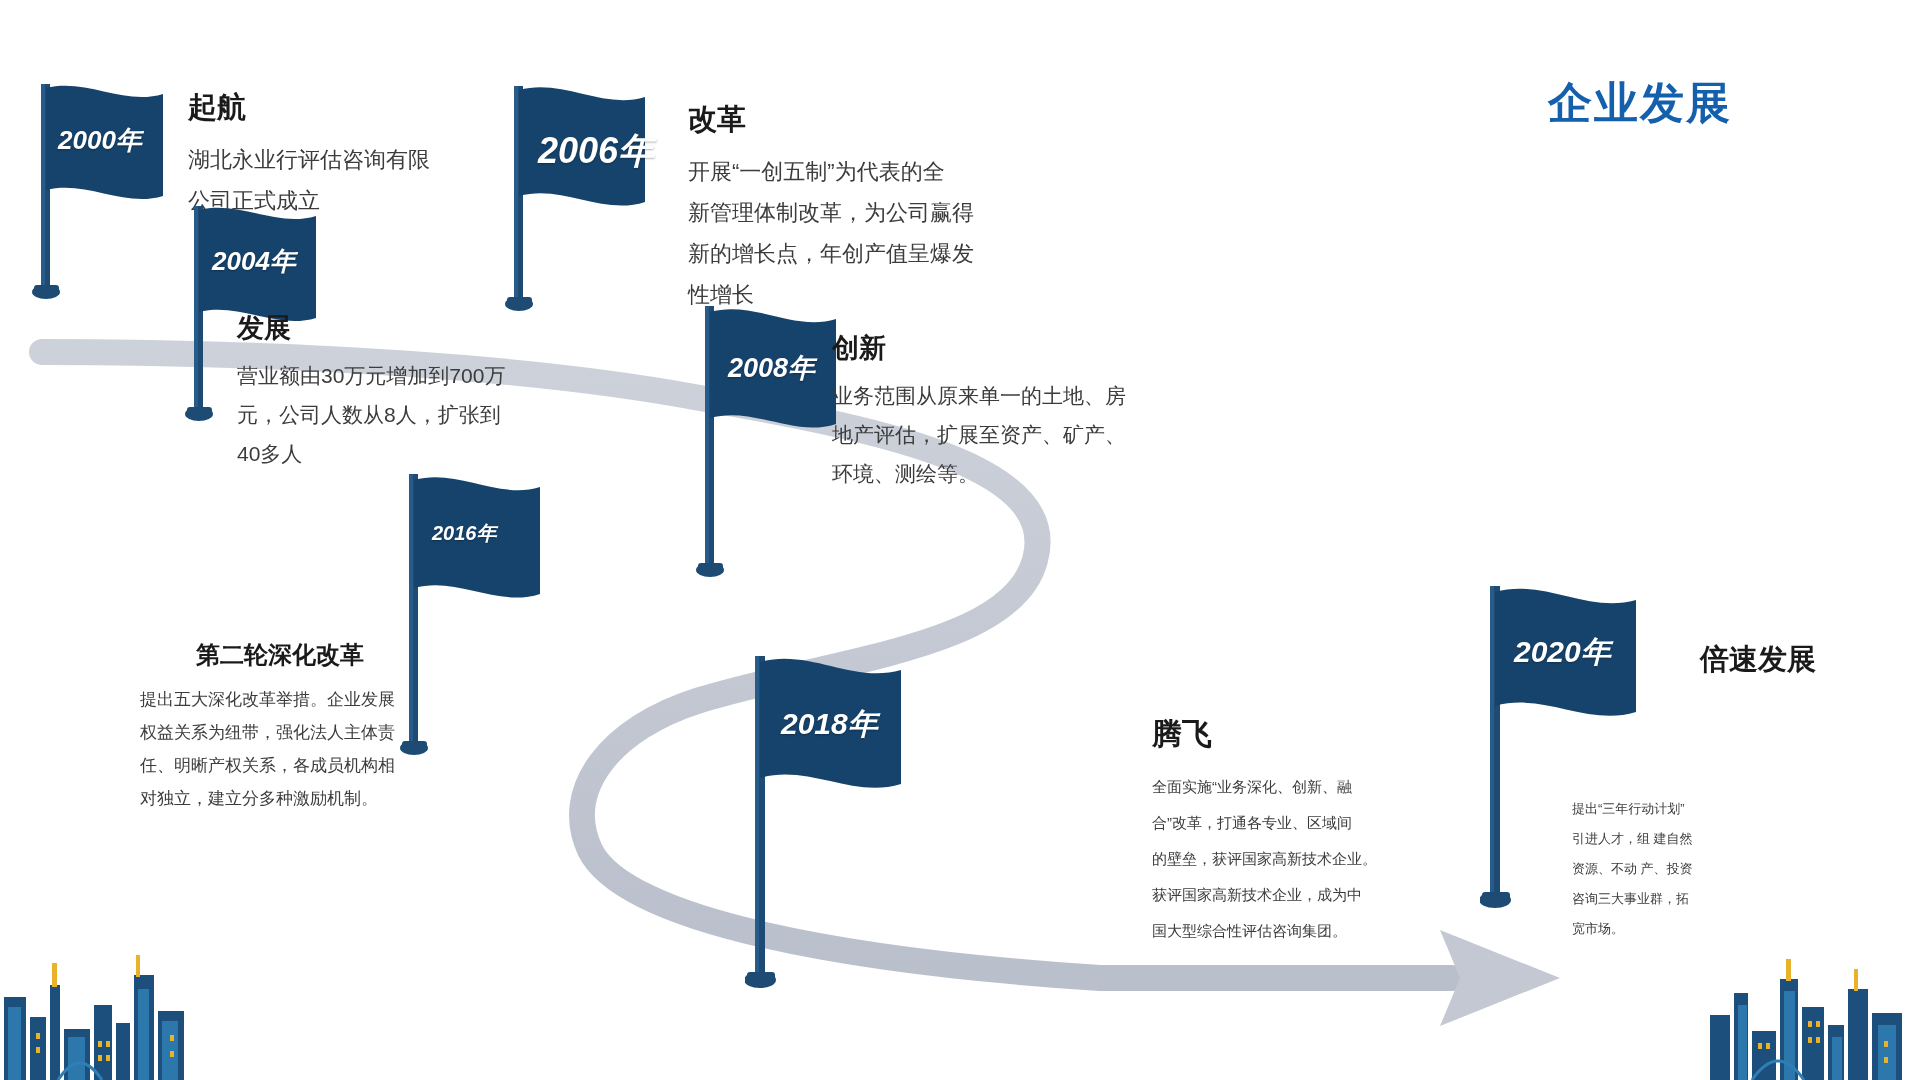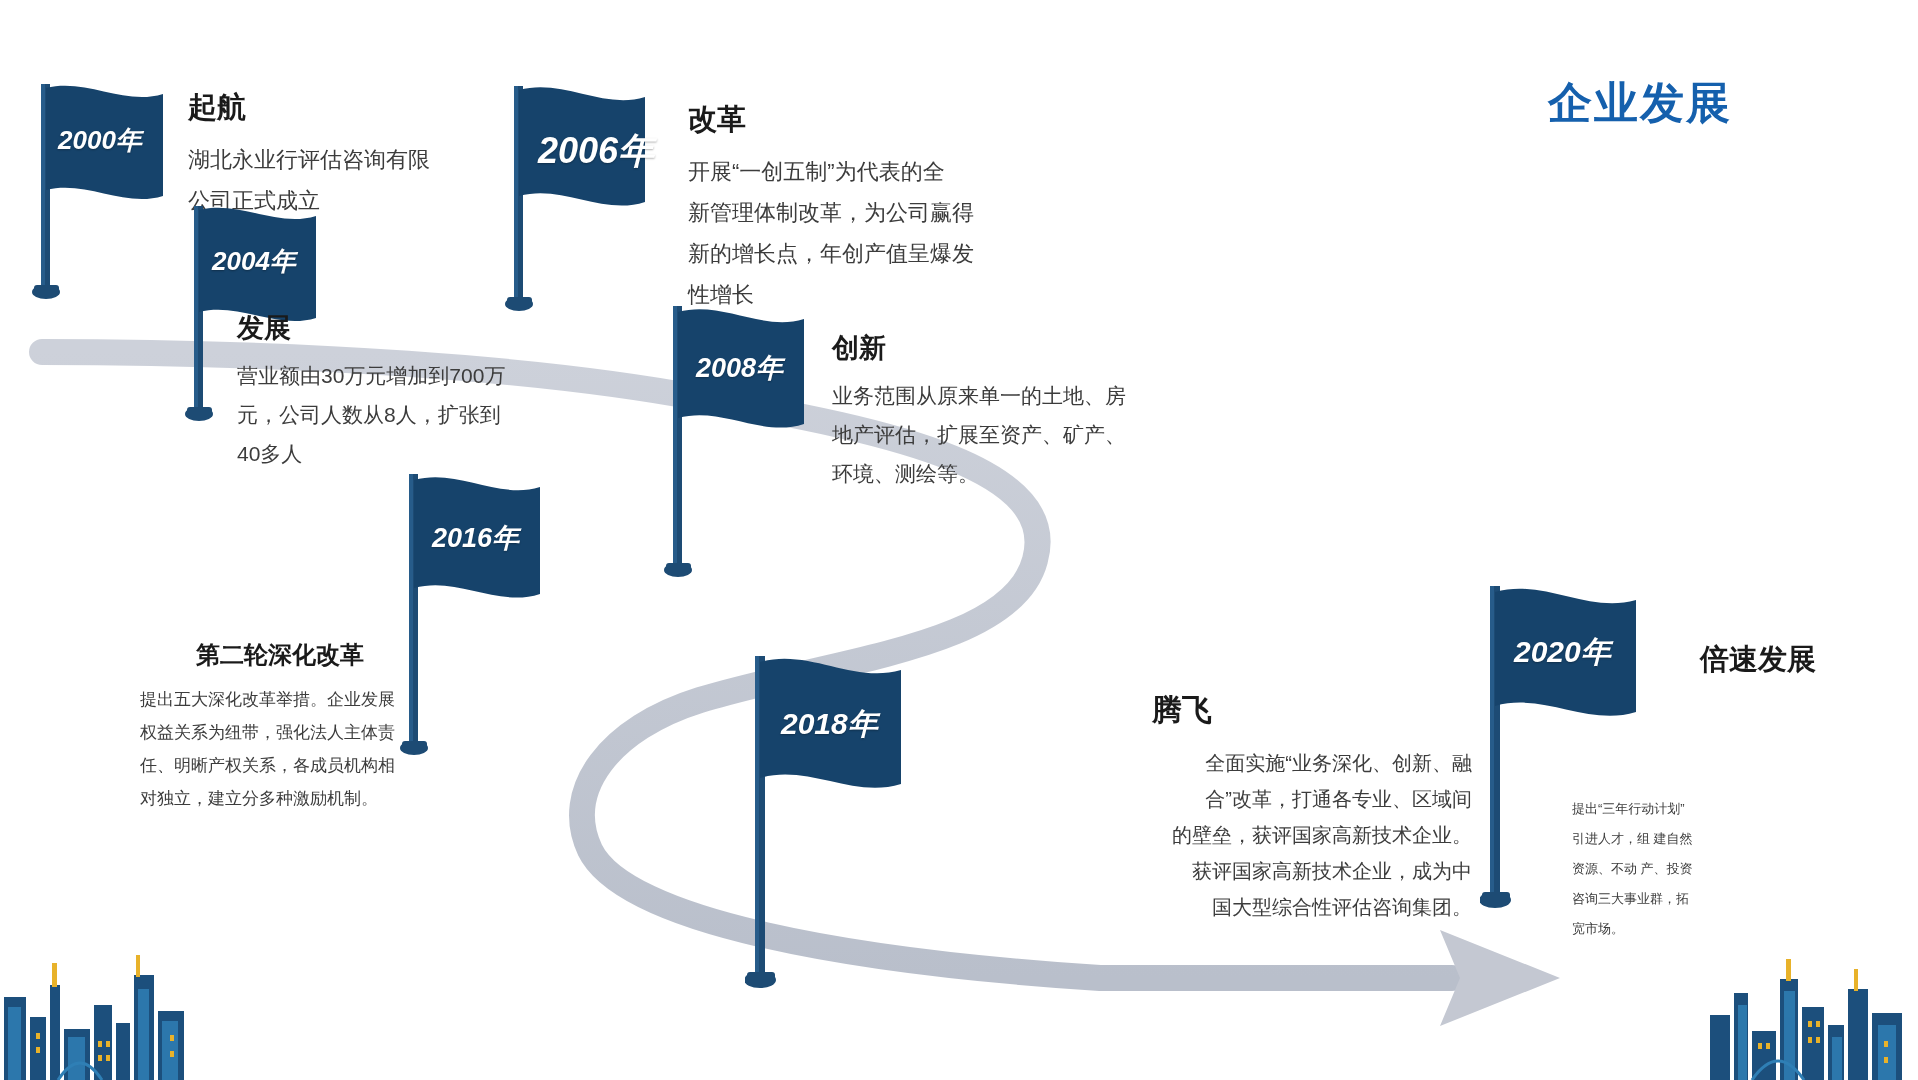--- a/index.html
+++ b/index.html
@@ -194,21 +194,21 @@
   <div class="milestone-text t-lg" style="left:688px; top:100px; width:330px;">
     <div class="ms-title">改革</div>
     <div class="ms-body">
       <p>开展“一创五制”为代表的全</p>
       <p>新管理体制改革，为公司赢得</p>
       <p>新的增长点，年创产值呈爆发</p>
       <p>性增长</p>
     </div>
   </div>
 
-  <div class="flag-group" style="left:664px; top:300px;">
+  <div class="flag-group" style="left:696px; top:300px;">
     <svg class="flag-svg" width="170" height="290" viewBox="0 0 170 290" xmlns="http://www.w3.org/2000/svg">
       <rect x="9" y="6" width="9" height="262" fill="#1d4b74"></rect>
       <rect x="9" y="6" width="4" height="262" fill="#2c6494" opacity=".7"></rect>
       <ellipse cx="14" cy="270" rx="14" ry="7" fill="#1d4b74"></ellipse>
       <rect x="2" y="263" width="25" height="9" rx="3" fill="#1d4b74"></rect>
       <path d="M14 12 C58 0 98 32 140 19 L140 124 C98 138 58 106 14 118 Z" fill="#16436b"></path>
     </svg>
     <div class="flag-year" style="left:32px; top:50px; font-size:27px;">2008年</div>
   </div>
   <div class="milestone-text t-md" style="left:832px; top:330px; width:350px;">
@@ -221,21 +221,21 @@
   </div>
 
   <div class="flag-group" style="left:400px; top:468px;">
     <svg class="flag-svg" width="170" height="300" viewBox="0 0 170 300" xmlns="http://www.w3.org/2000/svg">
       <rect x="9" y="6" width="9" height="272" fill="#1d4b74"></rect>
       <rect x="9" y="6" width="4" height="272" fill="#2c6494" opacity=".7"></rect>
       <ellipse cx="14" cy="280" rx="14" ry="7" fill="#1d4b74"></ellipse>
       <rect x="2" y="273" width="25" height="9" rx="3" fill="#1d4b74"></rect>
       <path d="M14 12 C58 0 98 32 140 19 L140 126 C98 140 58 108 14 120 Z" fill="#16436b"></path>
     </svg>
-    <div class="flag-year" style="left:32px; top:52px; font-size:27px;">2016年</div>
+    <div class="flag-year" style="left:32px; top:52px; font-size:20px;">2016年</div>
   </div>
   <div class="milestone-text t-sm" style="left:140px; top:625px; width:280px;margin-top:14px;">
     <div class="ms-title center">第二轮深化改革</div>
     <div class="ms-body">
       <p>提出五大深化改革举措。企业发展</p>
       <p>权益关系为纽带，强化法人主体责</p>
       <p>任、明晰产权关系，各成员机构相</p>
       <p>对独立，建立分多种激励机制。</p>
     </div>
   </div>
@@ -244,22 +244,22 @@
     <svg class="flag-svg" width="190" height="350" viewBox="0 0 190 350" xmlns="http://www.w3.org/2000/svg">
       <rect x="10" y="6" width="10" height="322" fill="#1d4b74"></rect>
       <rect x="10" y="6" width="4" height="322" fill="#2c6494" opacity=".7"></rect>
       <ellipse cx="15" cy="330" rx="16" ry="8" fill="#1d4b74"></ellipse>
       <rect x="2" y="322" width="28" height="10" rx="3" fill="#1d4b74"></rect>
       <path d="M15 12 C64 -2 108 34 156 20 L156 134 C108 149 64 114 15 128 Z" fill="#16436b"></path>
     </svg>
     <div class="flag-year" style="left:36px; top:54px; font-size:30px;">2018年</div>
   </div>
   <div class="milestone-text t-xs" style="left:1152px; top:690px; width:320px;">
-    <div class="ms-title" style="font-size:30px; margin-bottom:14px;">腾飞</div>
-    <div class="ms-body" style="font-size:20px; line-height:36px;text-align:right;">
+    <div class="ms-title" style="font-size:30px; margin-bottom:14px;margin-top:24px;">腾飞</div>
+    <div class="ms-body" style="font-size:15px; line-height:36px;">
       <p>全面实施“业务深化、创新、融</p>
       <p>合”改革，打通各专业、区域间</p>
       <p>的壁垒，获评国家高新技术企业。</p>
       <p>获评国家高新技术企业，成为中</p>
       <p>国大型综合性评估咨询集团。</p>
     </div>
   </div>
 
   <div class="flag-group" style="left:1480px; top:580px;">
     <svg class="flag-svg" width="190" height="340" viewBox="0 0 190 340" xmlns="http://www.w3.org/2000/svg">

